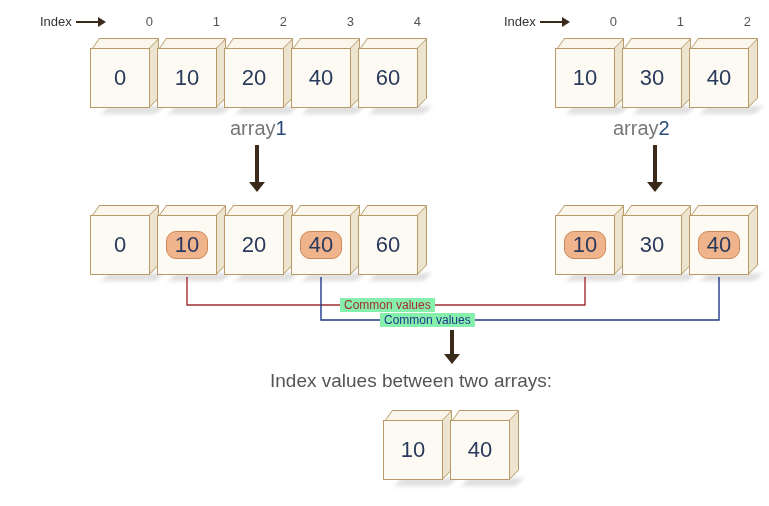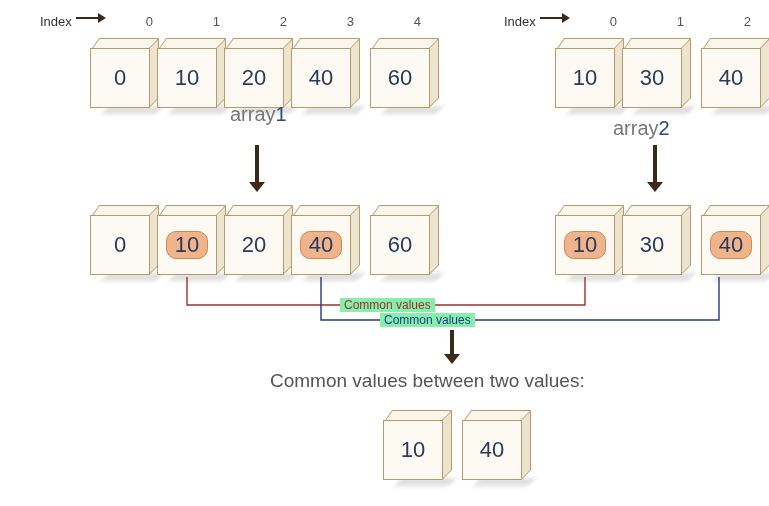--- a/index.html
+++ b/index.html
@@ -10,20 +10,21 @@
     width: 769px;
   }
   .diagram {
     position: relative;
     width: 750px;
     height: 490px;
   }
   .index-row {
     position: absolute;
     display: flex;
+    align-items: center;
   }
   .index-label {
     font-size: 13px;
     color: #333;
     margin-right: 4px;
   }
   .index-arrow {
     width: 30px;
     height: 8px;
     position: relative;
@@ -61,21 +62,21 @@
   .cube-row {
     position: absolute;
     display: flex;
   }
   .cube {
     position: relative;
     width: 60px;
     height: 60px;
     margin-right: 7px;
   }
-  .cube:last-child { margin-right: 0; margin-left: 12px; }
+  .cube:last-child { margin-right: 0; }
   .cube-top {
     position: absolute;
     top: -10px;
     left: 5px;
     width: 60px;
     height: 12px;
     background: #faf6ec;
     border: 1px solid #b89968;
     transform: skewX(-35deg);
     box-sizing: border-box;
@@ -250,21 +251,21 @@
     <div class="cube">
         <div class="cube-shadow"></div>
         <div class="cube-top"></div>
         <div class="cube-side"></div>
         <div class="cube-front">
           <span>40</span>
         </div>
       </div>
   </div>
 
-  <div class="array-label" style="left:220px; top:93px;">
+  <div class="array-label" style="left:220px; top:107px;">
     <span>array</span><span class="num">1</span>
   </div>
   <div class="array-label" style="left:603px; top:107px;">
     <span>array</span><span class="num">2</span>
   </div>
 
   <div class="down-arrow" style="left:245px; top:135px; height:38px;"></div>
   <div class="down-arrow" style="left:643px; top:135px; height:38px;"></div>
 
   <div class="cube-row" style="left:80px; top:205px;">
@@ -342,21 +343,21 @@
     <path d="M 177 267 L 177 295 L 575 295 L 575 267" fill="none" stroke="#a03030" stroke-width="1.4"></path>
 
     <path d="M 311 267 L 311 310 L 709 310 L 709 267" fill="none" stroke="#203a8a" stroke-width="1.4"></path>
   </svg>
 
   <div class="conn-label" style="left:330px; top:288px; color:#a03030;">Common values</div>
   <div class="conn-label" style="left:370px; top:303px; color:#203a8a;">Common values</div>
 
   <div class="down-arrow" style="left:440px; top:320px; height:25px;"></div>
 
-  <div class="result-label" style="left:260px; top:360px;">Common values between two values:</div>
+  <div class="result-label" style="left:260px; top:360px;">Index values between two arrays:</div>
 
   <div class="cube-row" style="left:373px; top:410px;">
     <div class="cube">
         <div class="cube-shadow"></div>
         <div class="cube-top"></div>
         <div class="cube-side"></div>
         <div class="cube-front">
           <span>10</span>
         </div>
       </div>

